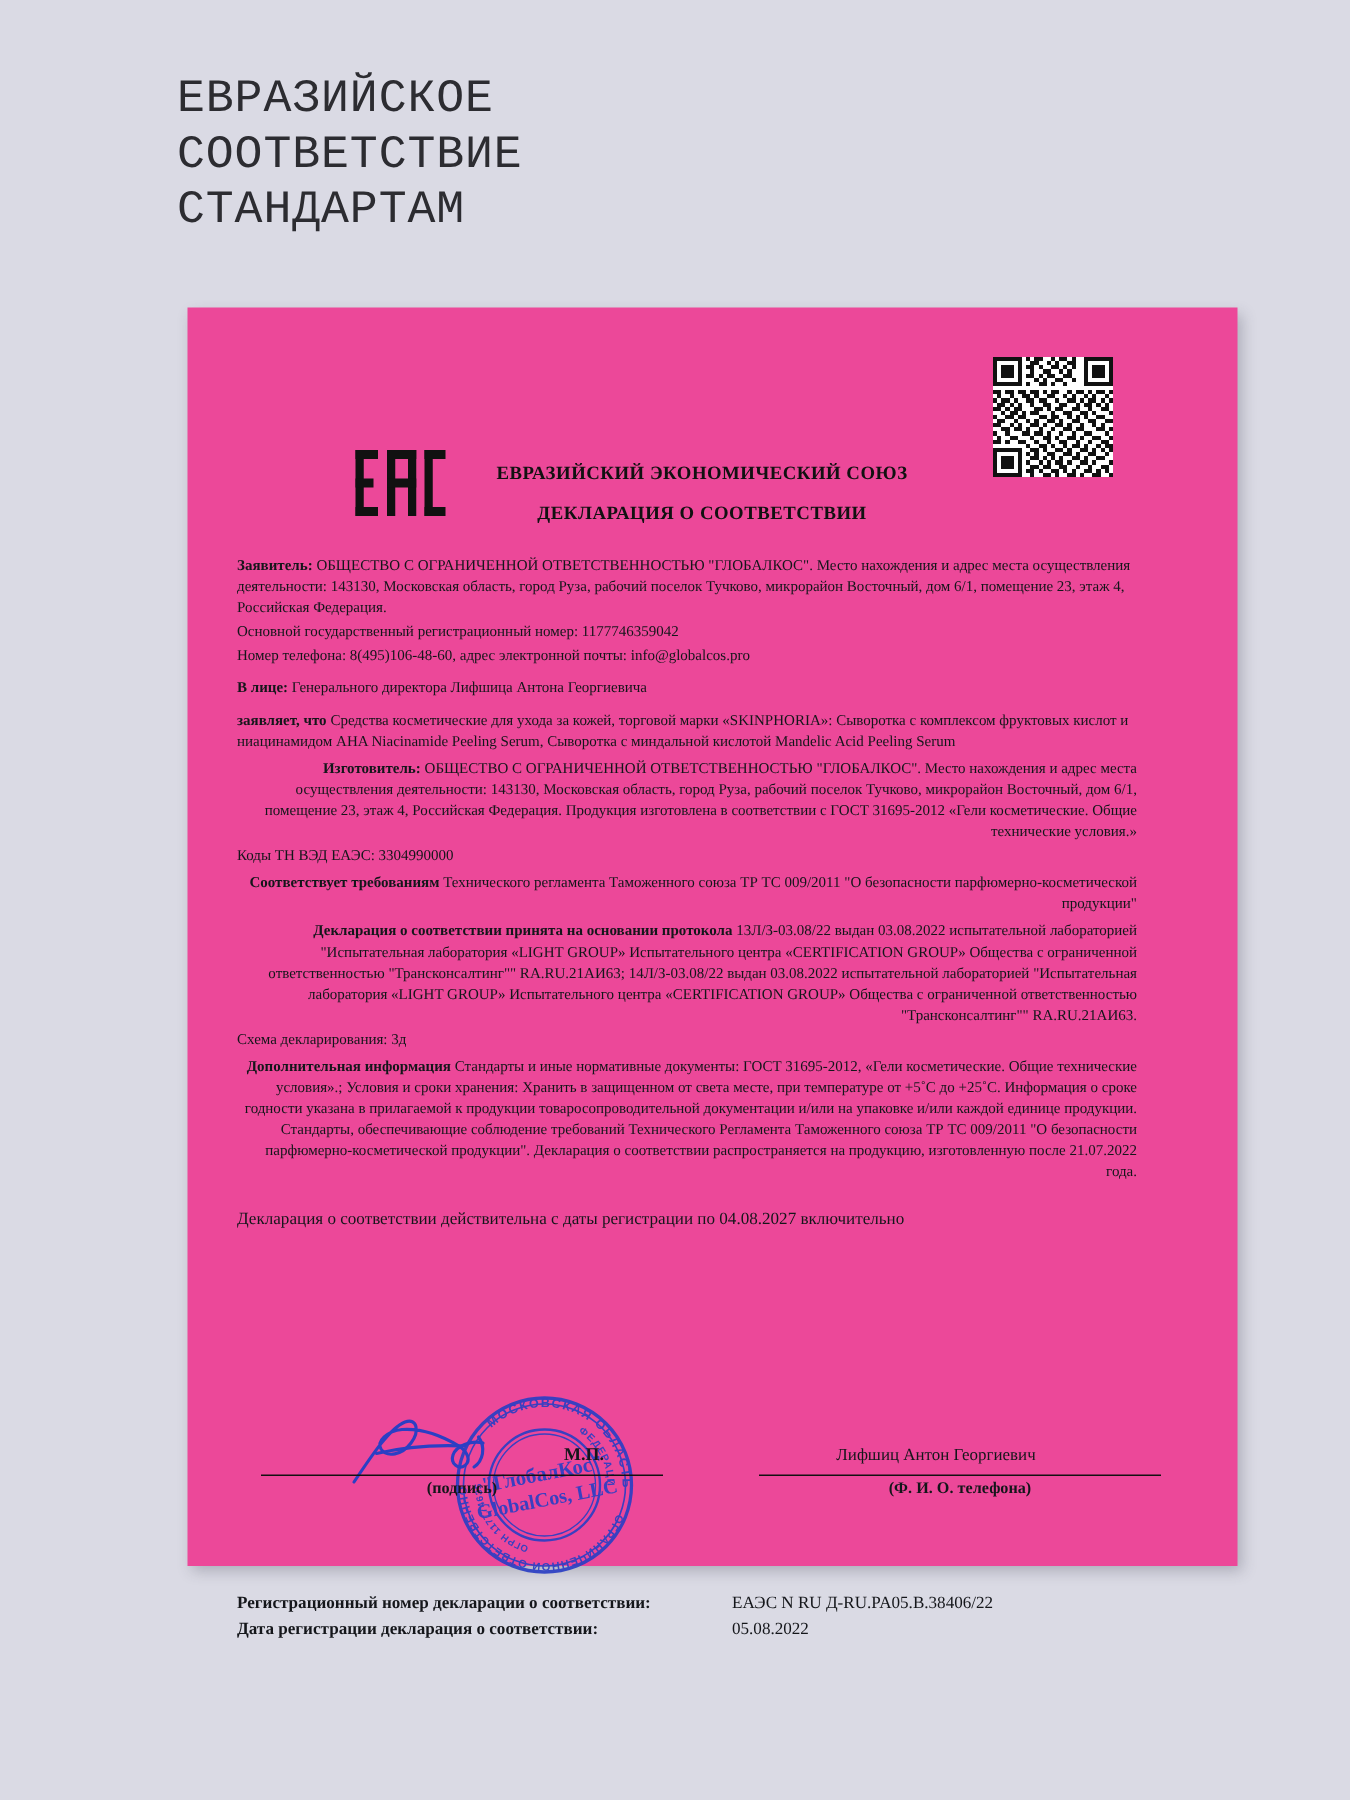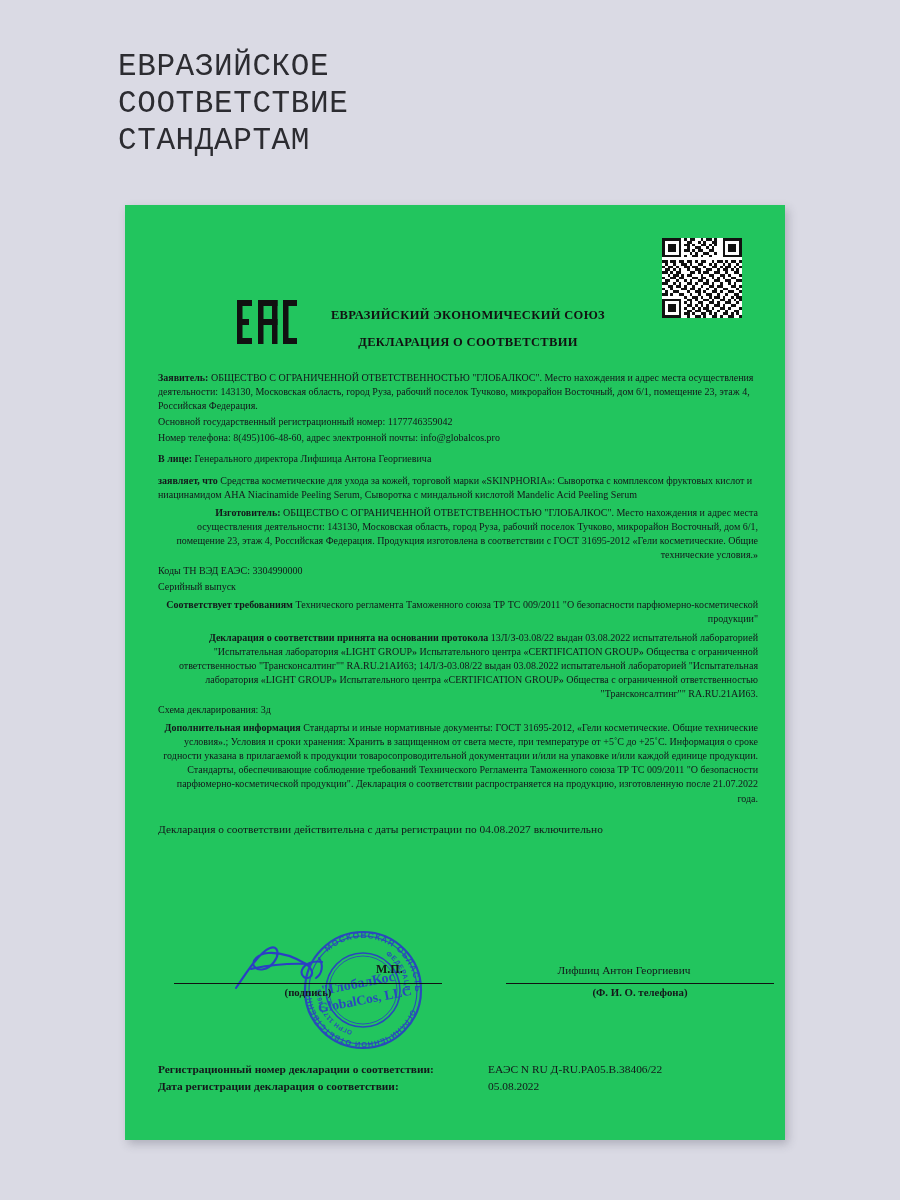--- a/index.html
+++ b/index.html
@@ -32,23 +32,24 @@
     color: #2c2c31;
     white-space: nowrap;
   }
 
   
   .sheet {
     position: absolute;
     left: 125px;
     top: 205px;
     width: 660px;
-    height: 935px;
-    background: #22c55e;
+    height: 839px;
+    background: #ec4899;
     box-shadow: 3px 4px 9px rgba(60, 60, 80, 0.28);
+    padding-left: 40px;
   }
 
   .sheet-inner {
     position: absolute;
     left: 33px;
     top: 0;
     width: 600px;
     height: 100%;
   }
 
@@ -501,21 +502,20 @@
       <p class="para">Основной государственный регистрационный номер: 1177746359042</p>
       <p class="para">Номер телефона: 8(495)106-48-60, адрес электронной почты: info@globalcos.pro</p>
 
       <p class="para gap"><span class="lbl">В лице:</span><span> Генерального директора Лифшица Антона Георгиевича</span></p>
 
       <p class="para gap"><span class="lbl">заявляет, что</span><span>  Средства косметические для ухода за кожей, торговой марки «SKINPHORIA»: Сыворотка с комплексом фруктовых кислот и ниацинамидом AHA Niacinamide Peeling Serum, Сыворотка с миндальной кислотой Mandelic Acid Peeling Serum</span></p>
 
       <p class="para gap-sm"><span class="lbl">Изготовитель:</span><span> ОБЩЕСТВО С ОГРАНИЧЕННОЙ ОТВЕТСТВЕННОСТЬЮ "ГЛОБАЛКОС". Место нахождения и адрес места осуществления деятельности: 143130, Московская область, город Руза, рабочий поселок Тучково, микрорайон Восточный, дом 6/1, помещение 23, этаж 4, Российская Федерация. Продукция изготовлена в соответствии с ГОСТ 31695-2012 «Гели косметические. Общие технические условия.»</span></p>
 
       <p class="para">Коды ТН ВЭД ЕАЭС: 3304990000</p>
-      <p class="para">Серийный выпуск</p>
 
       <p class="para gap-sm"><span class="lbl">Соответствует требованиям</span><span>   Технического регламента Таможенного союза ТР ТС 009/2011 "О безопасности парфюмерно-косметической продукции"</span></p>
 
       <p class="para gap-sm"><span class="lbl">Декларация о соответствии принята на основании протокола</span><span> 13Л/З-03.08/22 выдан 03.08.2022 испытательной лабораторией "Испытательная лаборатория «LIGHT GROUP» Испытательного центра «CERTIFICATION GROUP» Общества с ограниченной ответственностью "Трансконсалтинг"" RA.RU.21АИ63; 14Л/З-03.08/22 выдан 03.08.2022 испытательной лабораторией "Испытательная лаборатория «LIGHT GROUP» Испытательного центра «CERTIFICATION GROUP» Общества с ограниченной ответственностью "Трансконсалтинг"" RA.RU.21АИ63.</span></p>
       <p class="para">Схема декларирования: 3д</p>
 
       <p class="para gap-sm"><span class="lbl">Дополнительная информация</span><span> Стандарты и иные нормативные документы: ГОСТ 31695-2012, «Гели косметические. Общие технические условия».; Условия и сроки хранения: Хранить в защищенном от света месте, при температуре от +5˚С до +25˚С. Информация о сроке годности указана в прилагаемой к продукции товаросопроводительной документации и/или на упаковке и/или каждой единице продукции. Стандарты, обеспечивающие соблюдение требований Технического Регламента Таможенного союза ТР ТС 009/2011 "О безопасности парфюмерно-косметической продукции". Декларация о соответствии распространяется на продукцию, изготовленную после 21.07.2022 года.</span></p>
 
       <p class="validity">Декларация о соответствии действительна с даты регистрации по 04.08.2027 включительно</p>
     </div>

